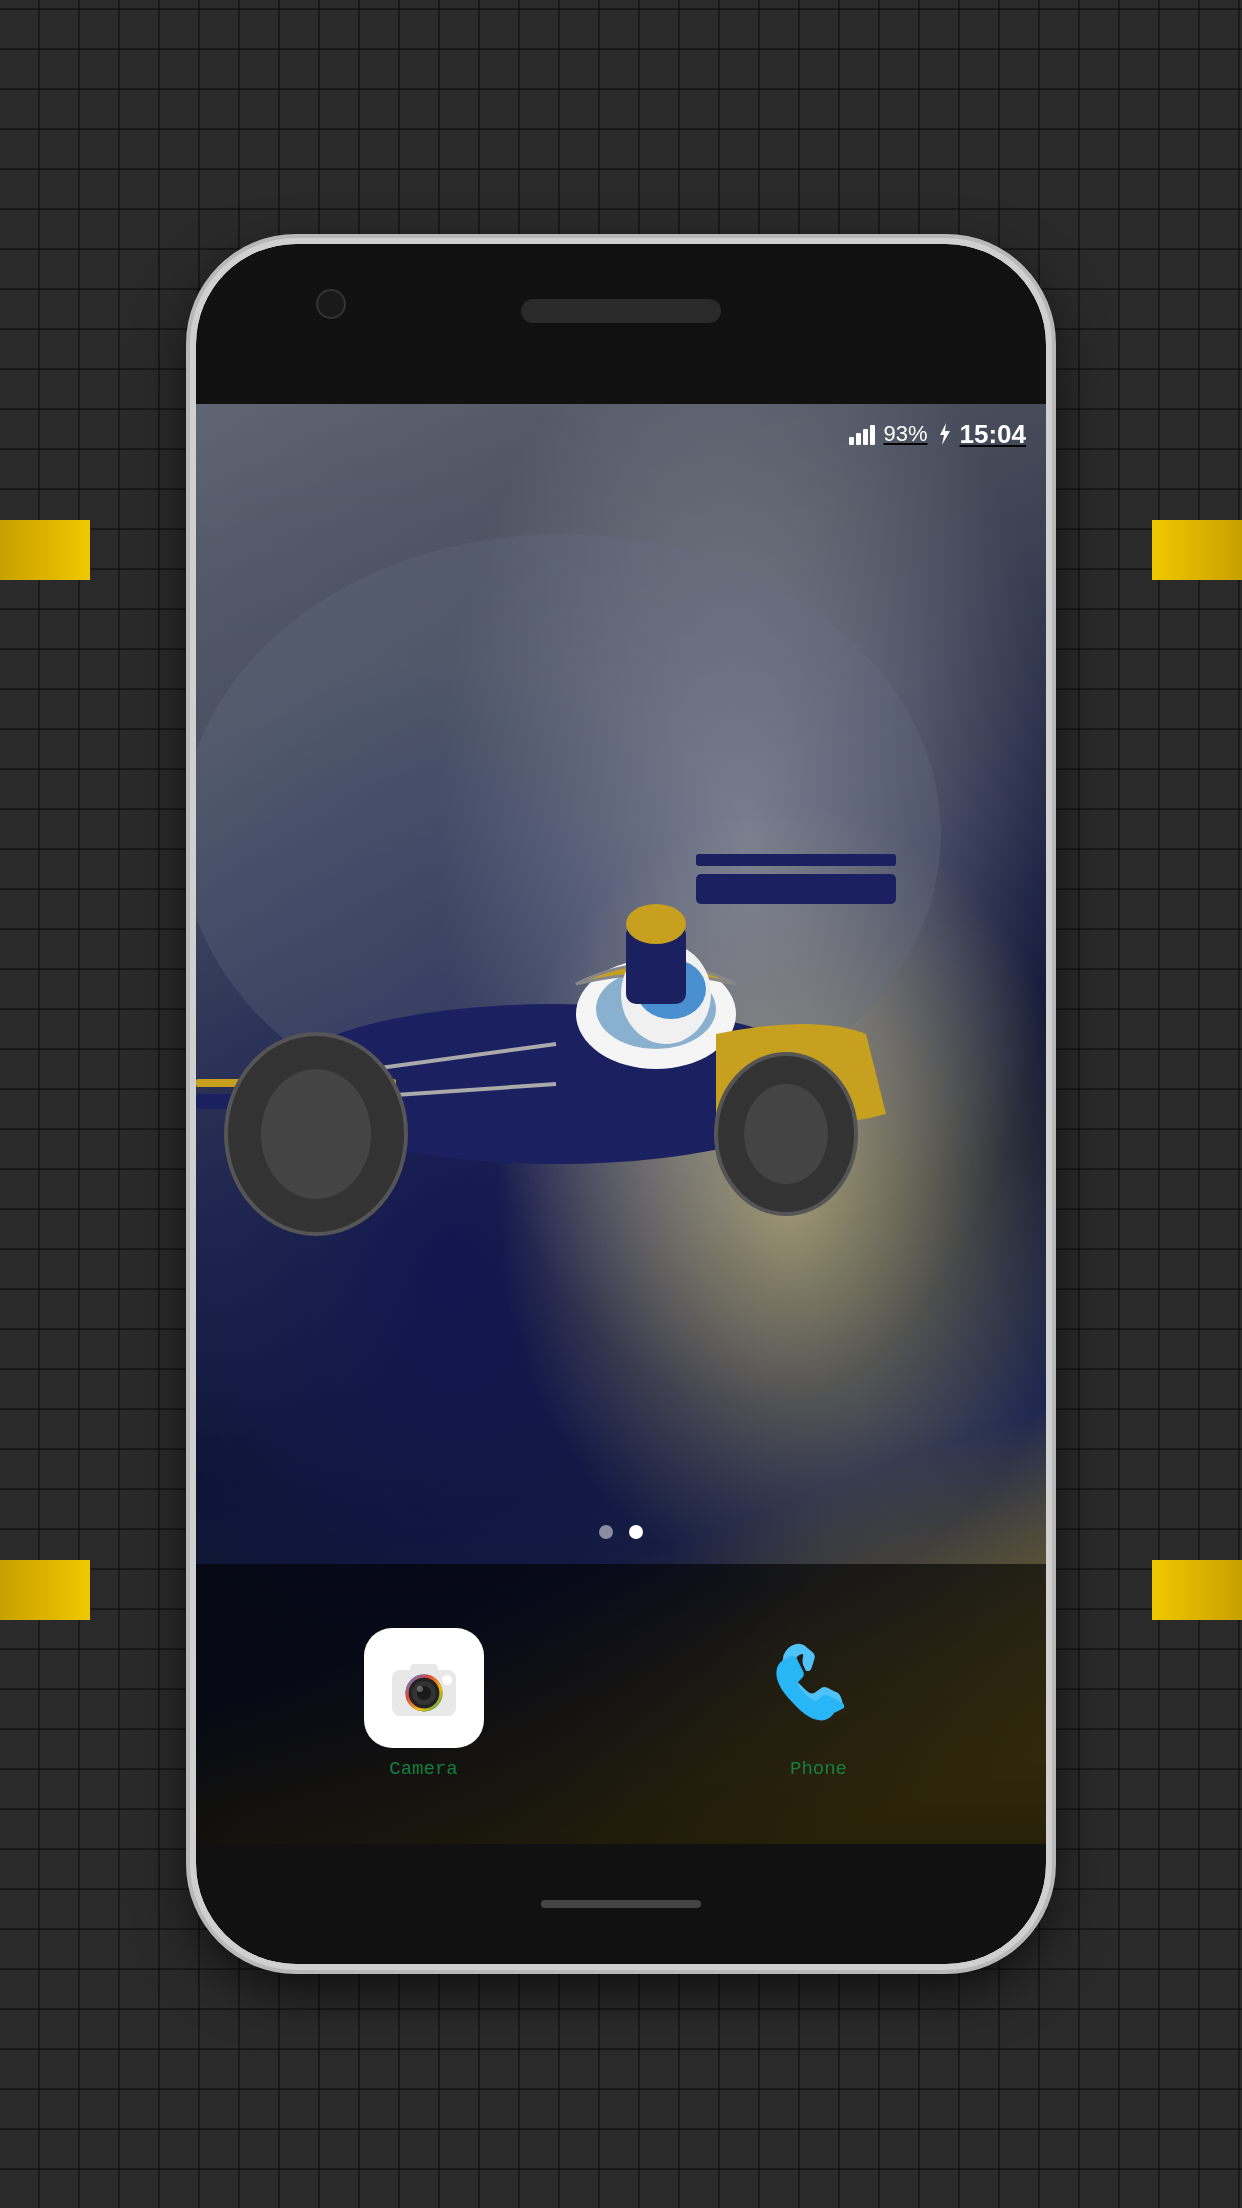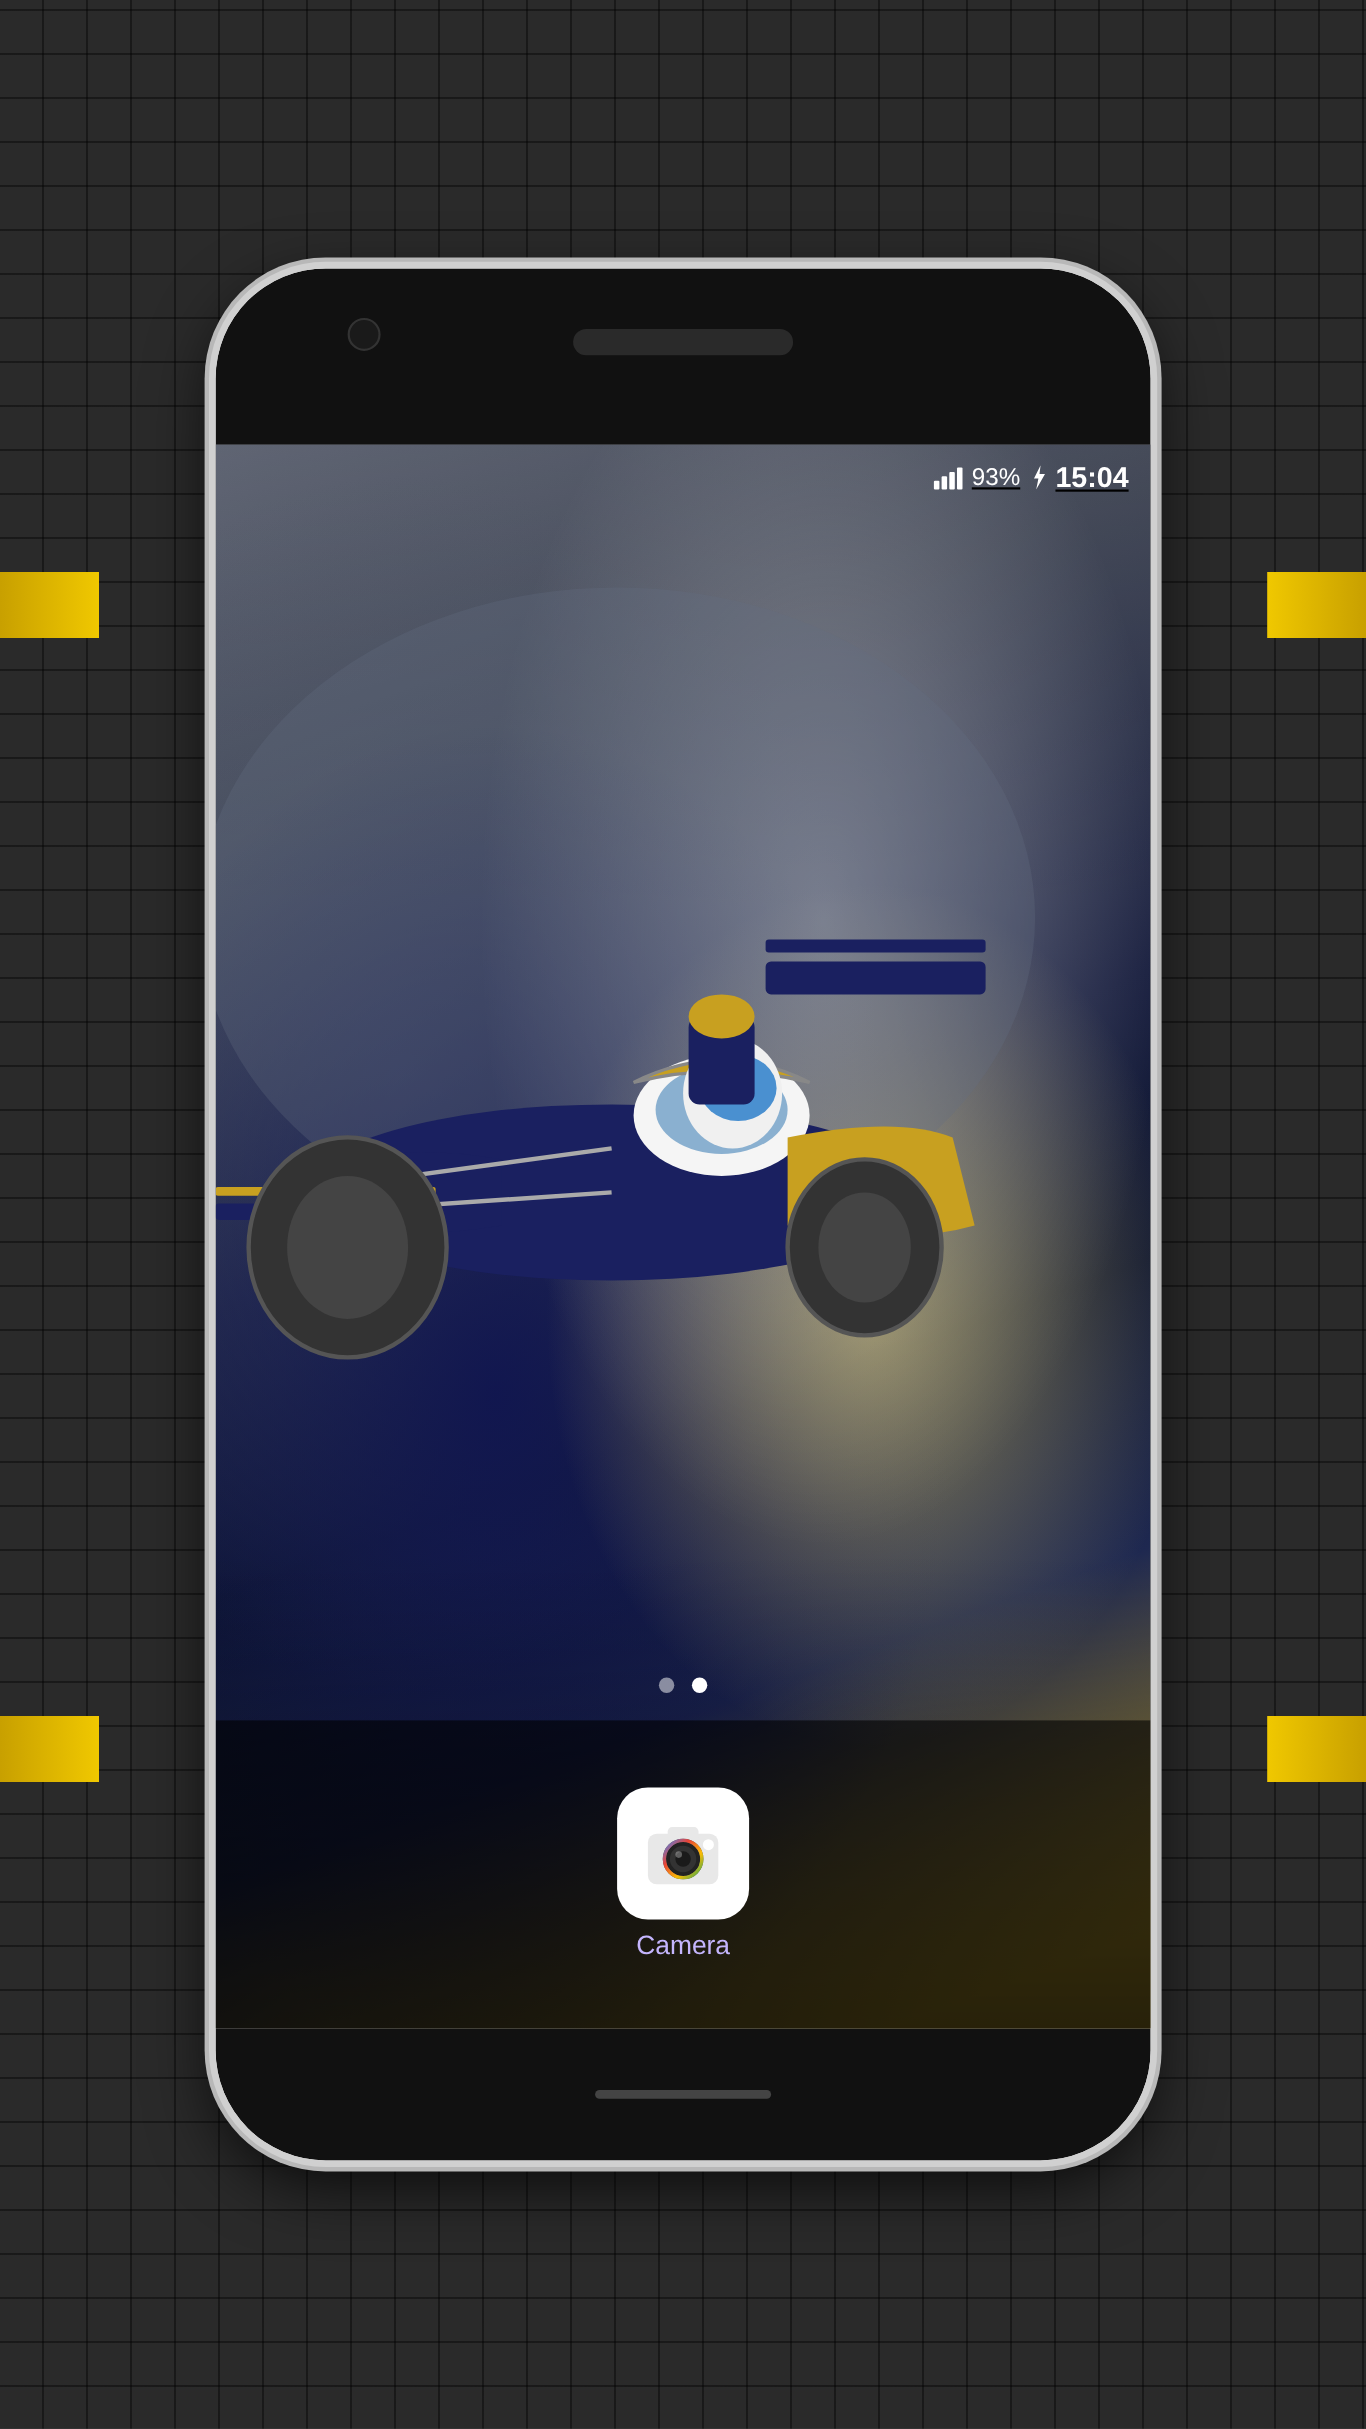--- a/index.html
+++ b/index.html
@@ -271,23 +271,23 @@
       width: 120px;
       height: 120px;
       border-radius: 28px;
       display: flex;
       align-items: center;
       justify-content: center;
       position: relative;
     }
 
     .dock-label {
-      color: #c4b5fd;
-      font-family: Liberation Sans, sans-serif;
-      font-size: 24px;
+      color: #15803d;
+      font-family: Liberation Mono, monospace;
+      font-size: 19px;
     }
 
     
     .icon-camera {
       background: white;
       border-radius: 28px;
     }
 
     
     .icon-phone {
@@ -440,20 +440,32 @@
                 <stop offset="33%" style="stop-color:#EA4335"></stop>
                 <stop offset="66%" style="stop-color:#FBBC04"></stop>
                 <stop offset="100%" style="stop-color:#34A853"></stop>
               </linearGradient>
             </defs>
           </svg>
         </div>
         <span class="dock-label">Camera</span>
       </div>
 
+      <div class="dock-item">
+        <div class="dock-icon icon-phone" style="background:transparent;">
+          <svg width="120" height="120" viewBox="0 0 120 120">
+            <circle cx="60" cy="60" r="60" fill="rgba(255,255,255,0.0)"></circle>
+
+            <path d="M38 22 Q32 22 28 28 L22 44 Q20 52 26 58 L42 74 Q48 80 54 78 L62 72 Q66 68 72 70 L84 76 Q90 78 92 84 L94 90 Q96 96 90 100 L84 104 Q76 108 66 104 Q40 94 22 72 Q4 50 10 24 Q14 14 22 10 L28 8 Q34 6 40 10 L52 20 Q56 24 54 30 L50 42 Q48 48 42 46 L38 38 Q36 32 38 26 Z" fill="#4FC3F7" transform="scale(0.7) translate(25,15)"></path>
+
+            <path d="M75 85 Q72 90 66 92 Q52 95 34 75 Q14 55 18 40 Q20 34 26 31 L32 28 Q36 27 38 31 L44 43 Q46 47 43 50 L40 53 Q38 55 40 58 Q45 67 54 72 Q57 74 59 72 L62 69 Q65 66 70 68 L82 74 Q86 76 85 80 Z" fill="#29B6F6"></path>
+          </svg>
+        </div>
+        <span class="dock-label">Phone</span>
+      </div>
 
 
 
     </div>
 
   </div>
 
   <div class="phone-bottom-bezel">
     <div class="home-bar"></div>
   </div>

